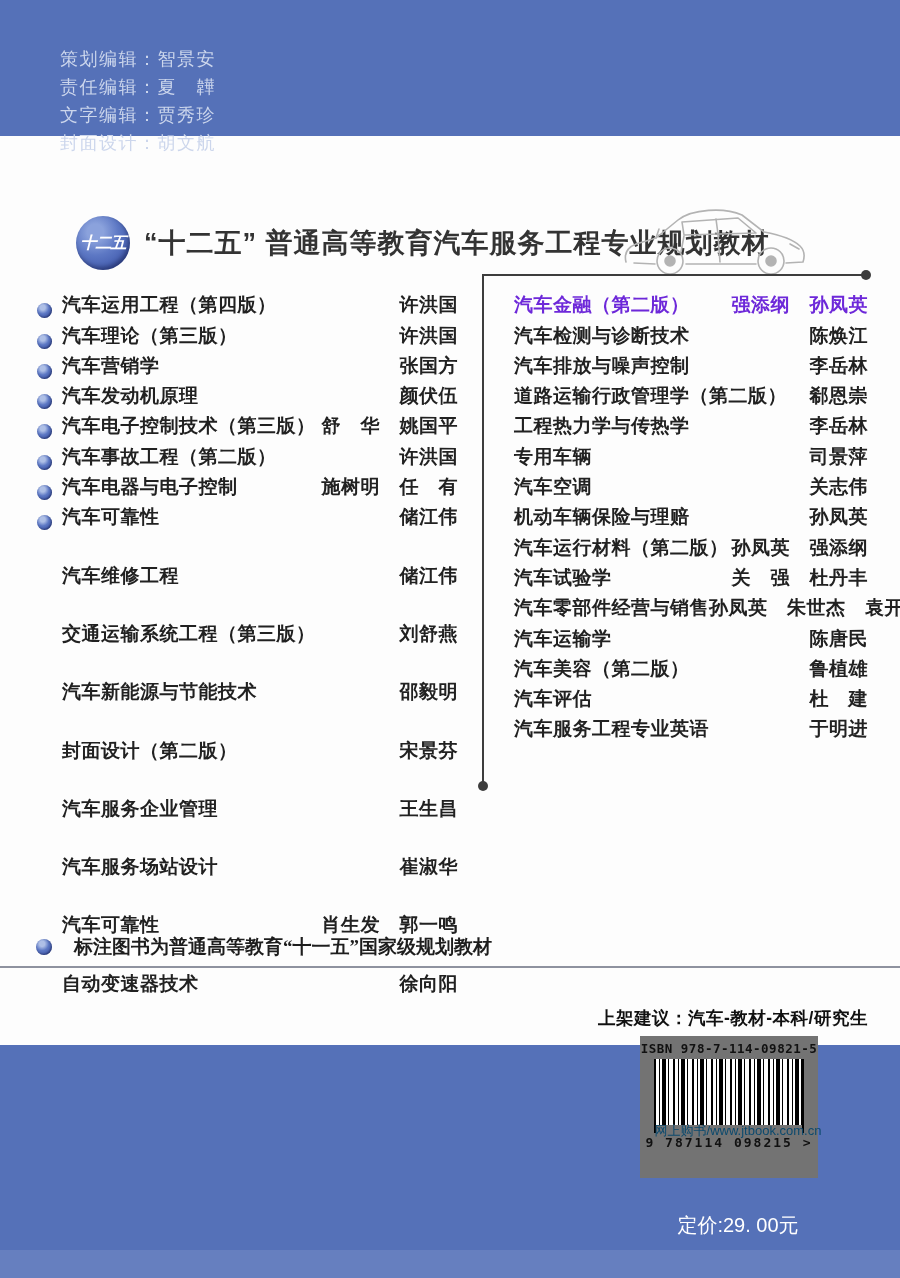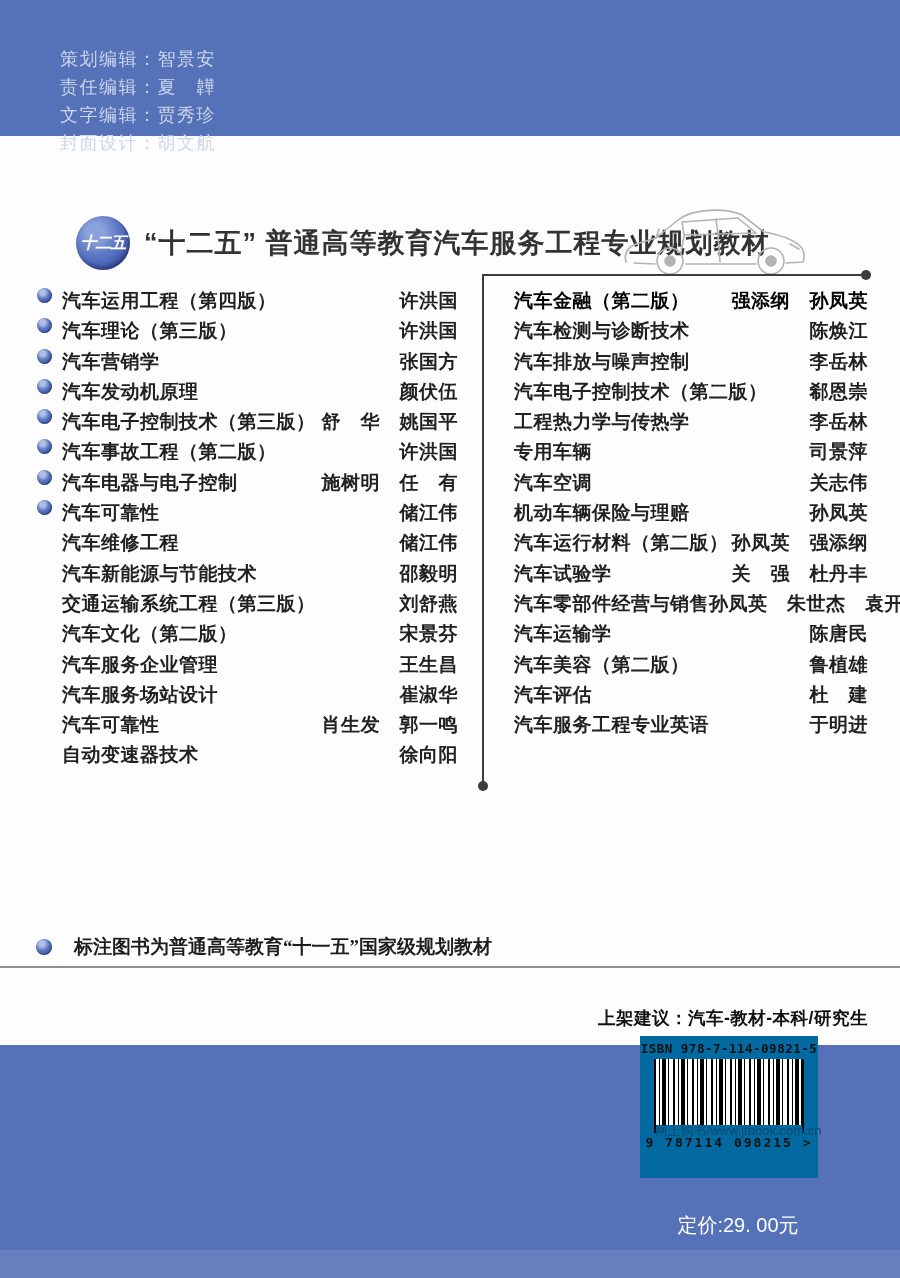--- a/index.html
+++ b/index.html
@@ -24,38 +24,38 @@
   
   .rule-h{position:absolute;left:483px;top:274px;width:384px;height:2px;background:#3d3d3d;}
   .rule-v{position:absolute;left:482px;top:274px;width:2px;height:512px;background:#3d3d3d;}
   .dot{position:absolute;width:10px;height:10px;border-radius:50%;background:#3d3d3d;}
   .dot-right{left:861px;top:270px;}
   .dot-bottom{left:478px;top:781px;}
   
   .col{position:absolute;top:288px;}
   .col-left{left:37px;width:421px;}
   .col-right{left:514px;width:354px;}
-  .book-row{display:flex;align-items:flex-start;height:30.3px;font-size:19px;font-weight:bold;
+  .book-row{display:flex;align-items:flex-end;height:30.3px;font-size:19px;font-weight:bold;
             color:#212121;letter-spacing:.5px;white-space:nowrap;}
   .book-row .badge{width:15px;height:15px;border-radius:50%;margin-right:10px;flex:none;
       background:radial-gradient(circle at 38% 30%,#aebfe6 0 18%,#5d78c4 45%,#2f479e 100%);
       box-shadow:inset -1px -1px 2px rgba(0,0,30,.4);}
-  .book-row.no-badge{padding-left:25px;}
+  .book-row.no-badge{padding-left:25px;margin-top:28px;}
   .book-row .authors{margin-left:auto;text-align:right;}
-  .book-row.highlight{color:#000000;}
+  .book-row.highlight{color:#6d28d9;}
   
   .footnote{position:absolute;left:36px;top:934px;display:flex;align-items:center;gap:22px;
             font-size:19px;color:#1d1d1d;font-family:"Liberation Serif","DejaVu Serif",serif;font-weight:600;}
   .footnote .badge{width:16px;height:16px;border-radius:50%;flex:none;
       background:radial-gradient(circle at 38% 30%,#aebfe6 0 18%,#5d78c4 45%,#2f479e 100%);
       box-shadow:inset -1px -1px 2px rgba(0,0,30,.4);}
   .hairline{position:absolute;left:0;top:966px;width:900px;height:2px;background:#8e929f;}
   
   .shelf{position:absolute;top:1006px;right:32px;font-size:17.5px;font-weight:bold;color:#101010;letter-spacing:.5px;}
-  .barcode-box{position:absolute;left:640px;top:1036px;width:178px;height:142px;background:#0369a1;
+  .barcode-box{position:absolute;left:640px;top:1036px;width:178px;height:142px;background:#737373;
                display:flex;flex-direction:column;align-items:center;padding-top:5px;box-sizing:border-box;}
   .isbn{font-family:"DejaVu Sans Mono","Liberation Mono",monospace;font-size:12.5px;font-weight:bold;
         color:#111;letter-spacing:.5px;white-space:nowrap;}
   .bars{width:150px;height:66px;margin-top:3px;position:relative;
         background:repeating-linear-gradient(90deg,#000 0 2px,#fff 2px 5px,#000 5px 6px,#fff 6px 8px,
                    #000 8px 12px,#fff 12px 14px,#000 14px 15px,#fff 15px 19px);}
   .bars:before,.bars:after{content:"";position:absolute;top:0;width:2px;height:74px;background:#000;}
   .bars:before{left:0;} .bars:after{right:0;}
   .bar-digits{font-family:"DejaVu Sans Mono","Liberation Mono",monospace;font-size:13px;font-weight:bold;
               color:#111;letter-spacing:2px;margin-top:10px;white-space:nowrap;}
@@ -147,29 +147,29 @@
     <div class="book-row">
         <span class="badge"></span>
         <span class="title">汽车可靠性</span>
         <span class="authors">储江伟</span>
       </div>
     <div class="book-row no-badge">
         <span class="title">汽车维修工程</span>
         <span class="authors">储江伟</span>
       </div>
     <div class="book-row no-badge">
+        <span class="title">交通运输系统工程（第三版）</span>
+        <span class="authors">刘舒燕</span>
+      </div>
+    <div class="book-row no-badge">
         <span class="title">汽车新能源与节能技术</span>
         <span class="authors">邵毅明</span>
       </div>
     <div class="book-row no-badge">
-        <span class="title">交通运输系统工程（第三版）</span>
-        <span class="authors">刘舒燕</span>
-      </div>
-    <div class="book-row no-badge">
-        <span class="title">汽车文化（第二版）</span>
+        <span class="title">封面设计（第二版）</span>
         <span class="authors">宋景芬</span>
       </div>
     <div class="book-row no-badge">
         <span class="title">汽车服务企业管理</span>
         <span class="authors">王生昌</span>
       </div>
     <div class="book-row no-badge">
         <span class="title">汽车服务场站设计</span>
         <span class="authors">崔淑华</span>
       </div>
@@ -190,21 +190,21 @@
       </div>
     <div class="book-row">
         <span class="title">汽车检测与诊断技术</span>
         <span class="authors">陈焕江</span>
       </div>
     <div class="book-row">
         <span class="title">汽车排放与噪声控制</span>
         <span class="authors">李岳林</span>
       </div>
     <div class="book-row">
-        <span class="title">汽车电子控制技术（第二版）</span>
+        <span class="title">道路运输行政管理学（第二版）</span>
         <span class="authors">郗恩崇</span>
       </div>
     <div class="book-row">
         <span class="title">工程热力学与传热学</span>
         <span class="authors">李岳林</span>
       </div>
     <div class="book-row">
         <span class="title">专用车辆</span>
         <span class="authors">司景萍</span>
       </div>

